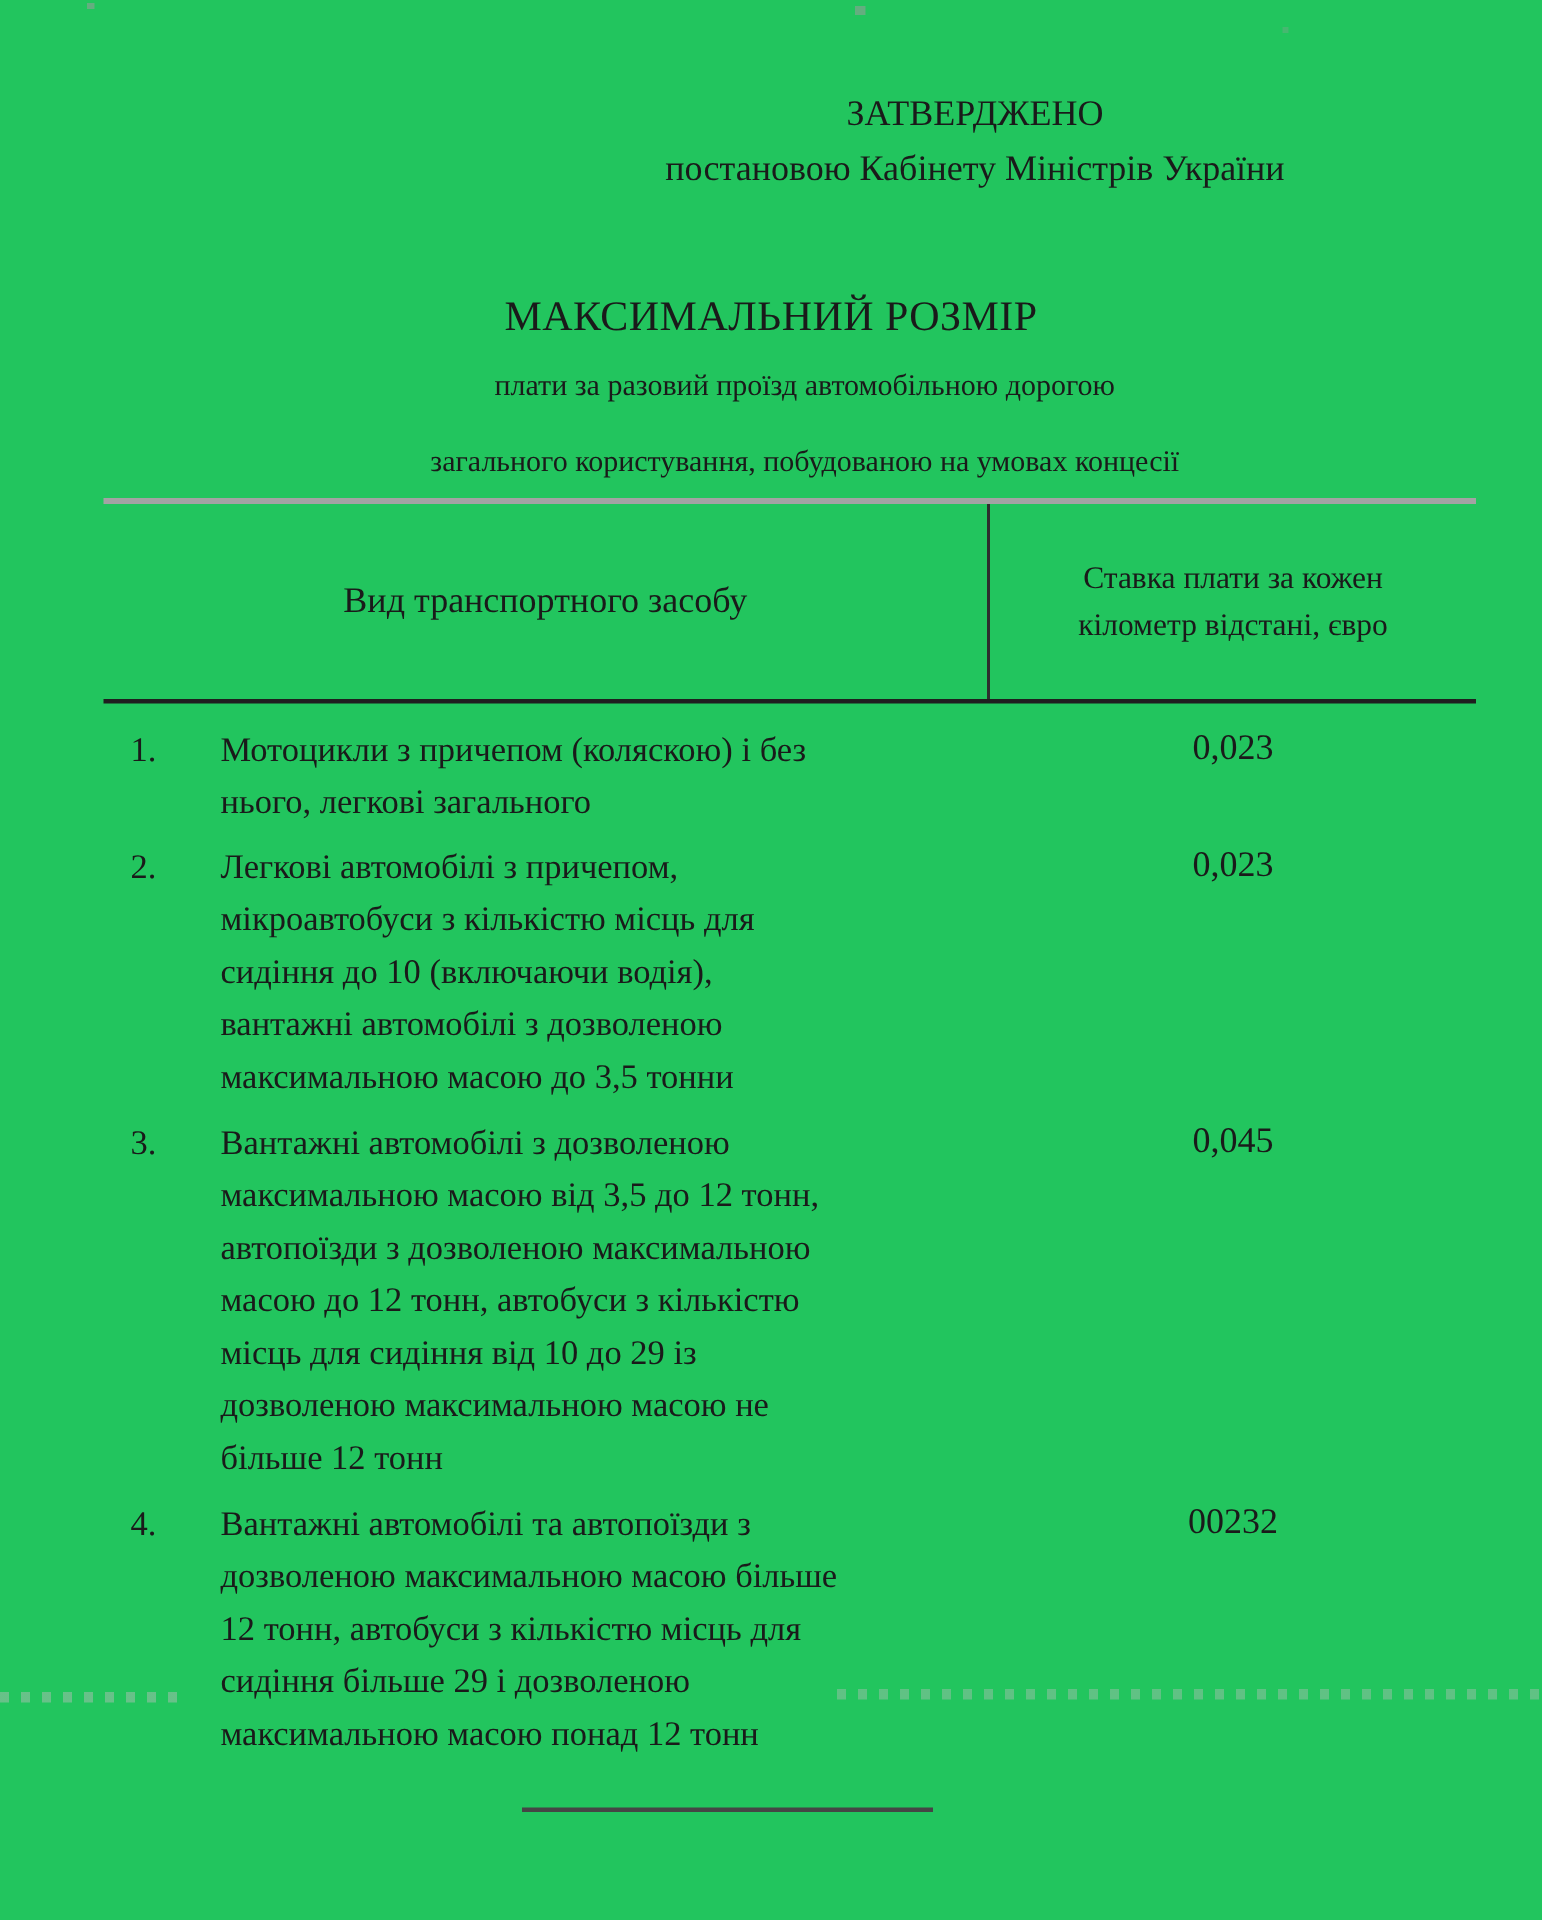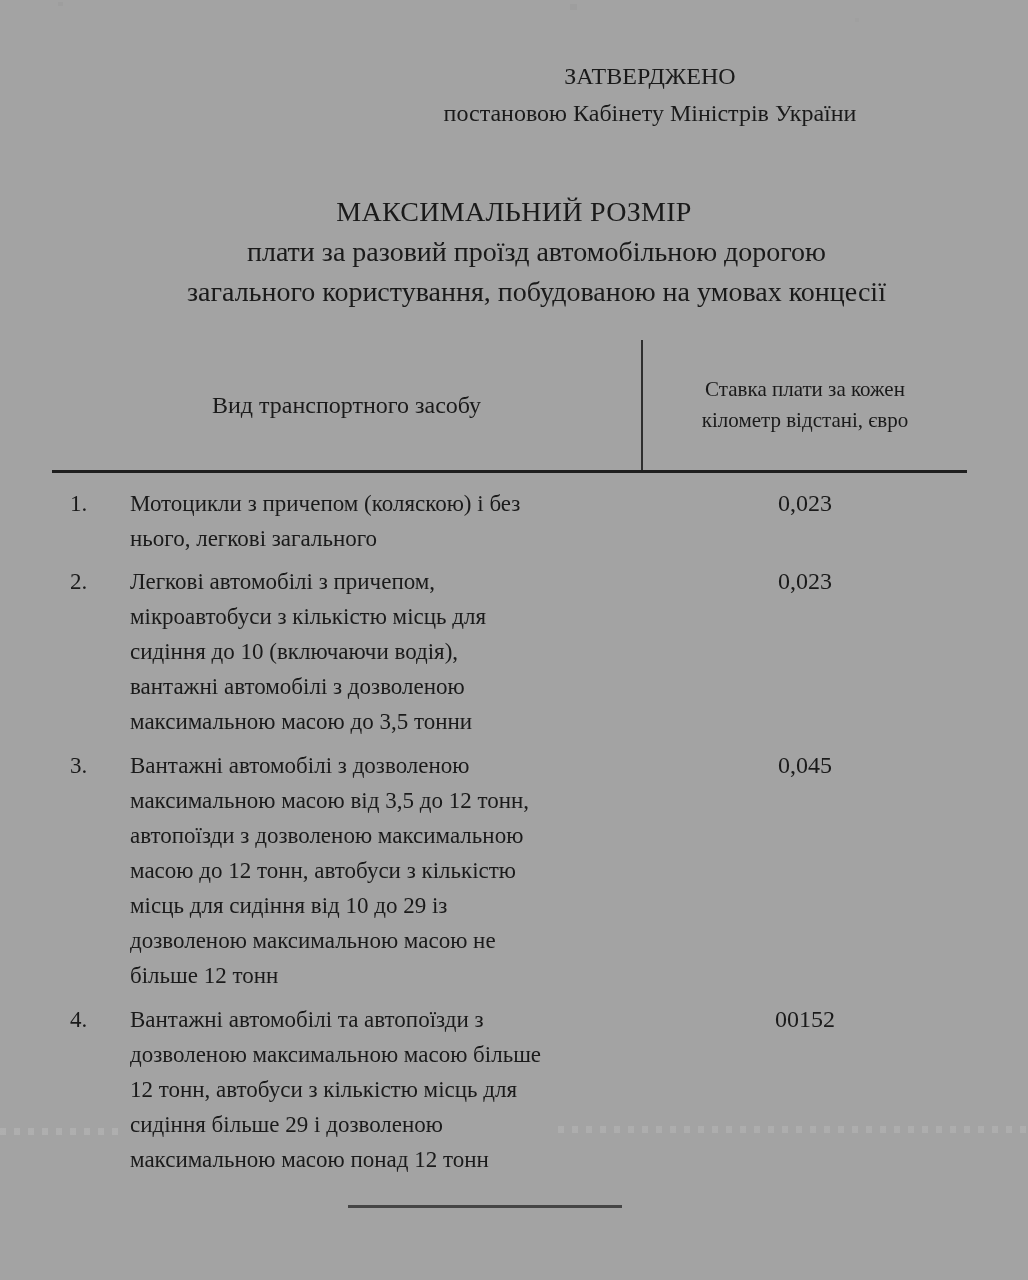--- a/index.html
+++ b/index.html
@@ -4,21 +4,21 @@
 <style>
   html, body {
     margin: 0;
     padding: 0;
     background: #ffffff;
   }
   .page {
     position: relative;
     width: 1028px;
     height: 1280px;
-    background: #a3a3a3;
+    background: #22c55e;
     font-family: "Liberation Serif", "DejaVu Serif", serif;
     color: #1a1a1a;
     overflow: hidden;
   }
 
   
   .approval {
     position: absolute;
     top: 58px;
     left: 418px;
@@ -42,33 +42,33 @@
     width: 100%;
     text-align: center;
   }
   .doc-title-heading {
     font-size: 28px;
     letter-spacing: 0.3px;
     margin: 0 0 4px 0;
     font-weight: normal;
   }
   .doc-title-subtitle {
-    font-size: 28px;
-    line-height: 40px;
+    font-size: 20px;
+    line-height: 51px;
     white-space: pre-line;
     margin-left: 45px;
   }
 
   
   .toll-table {
     position: absolute;
     top: 332px;
-    left: 52px;
+    left: 69px;
     width: 915px;
-    border-top: 8px solid #a3a3a3;
+    border-top: 4px solid #a3a3a3;
   }
   .thead {
     display: flex;
     height: 130px;
     border-bottom: 3px solid #1f1f1f;
   }
   .th-left {
     width: 591px;
     box-sizing: border-box;
     border-right: 2px solid #2e2e2e;
@@ -195,21 +195,21 @@
       <div class="td-rate">0,045</div>
     </div>
 
     <div class="trow r4">
       <div class="td-num">4.</div>
       <div class="td-text">Вантажні автомобілі та автопоїзди з
 дозволеною максимальною масою більше
 12 тонн, автобуси з кількістю місць для
 сидіння більше 29 і дозволеною
 максимальною масою понад 12 тонн</div>
-      <div class="td-rate">00152</div>
+      <div class="td-rate">00232</div>
     </div>
   </div>
 
   <div class="bottom-line"></div>
 
   <div class="noise noise-left"></div>
   <div class="noise noise-right"></div>
   <div class="speck speck-1"></div>
   <div class="speck speck-2"></div>
   <div class="speck speck-3"></div>

